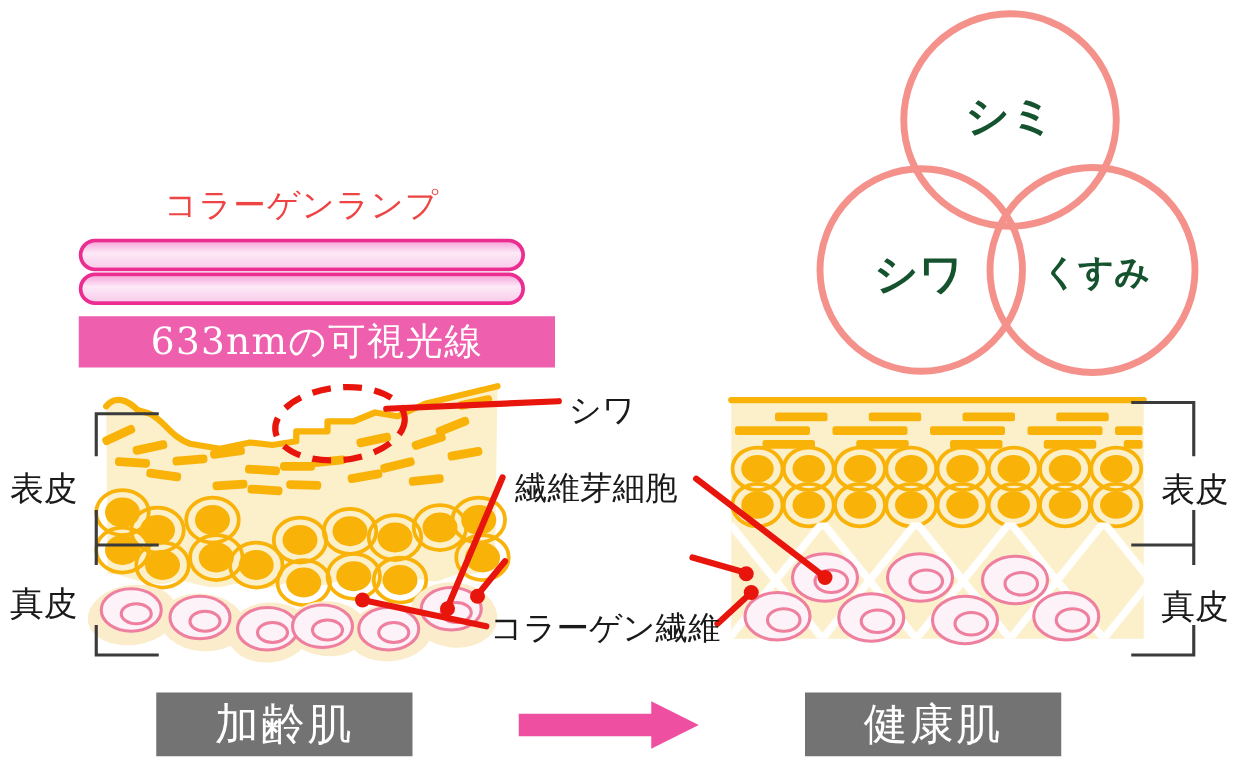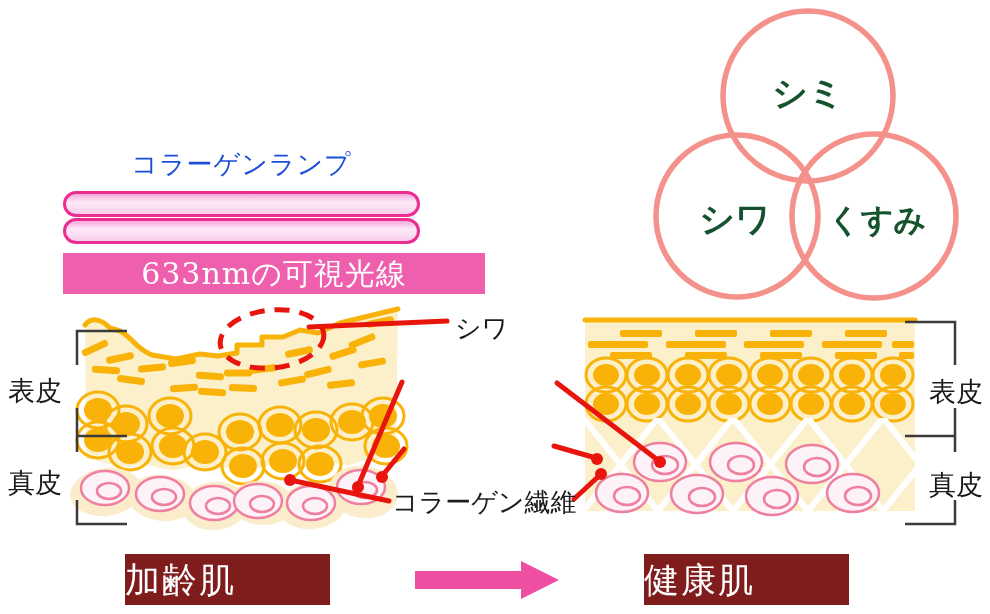--- a/index.html
+++ b/index.html
@@ -3,48 +3,48 @@
 <meta charset="utf-8">
 <style>
   html,body{margin:0;padding:0;background:#fff;}
   #canvas{position:relative;width:990px;height:614px;background:#fff;overflow:hidden;
           font-family:"DejaVu Serif","Liberation Serif",serif;}
   svg{position:absolute;left:0;top:0;}
   .abs{position:absolute;}
 
   
   .lamp-title{left:63px;top:147px;width:357px;text-align:center;font-size:26px;
-              color:#1d4ed8;letter-spacing:1px;}
+              color:#ef4444;letter-spacing:1px;}
   .tube{left:63px;width:351px;height:20px;border:3px solid #EB2D92;border-radius:14px;
         background:linear-gradient(180deg,#F6AADD 0%,#FDEAF7 42%,#F9CDEB 100%);}
   .tube1{top:191px;} .tube2{top:218px;}
-  .banner{left:63px;top:253px;width:422px;height:41px;background:#EE5FAE;color:#fff;
+  .banner{left:63px;top:253px;width:381px;height:41px;background:#EE5FAE;color:#fff;
           font-size:30px;text-align:center;line-height:41px;letter-spacing:1px;}
 
   
   .venn-label{width:160px;text-align:center;font-size:35px;font-weight:bold;color:#14532d;}
   .venn-top{left:728px;top:70px;}
   .venn-bl{left:655px;top:196px;}
-  .venn-br{left:797px;top:199px;font-size:32px;}
+  .venn-br{left:797px;top:199px;font-size:28px;}
 
   
   .note{color:#1a1a1a;font-size:26px;white-space:nowrap;}
   .note-shiwa{left:455px;top:311px;}
   .note-fibro{left:412px;top:373px;}
   .note-elastin{left:423px;top:439px;}
   .note-collagen{left:392px;top:485px;font-family:Liberation Mono, monospace;}
 
   
   .layer{color:#1a1a1a;font-size:27px;white-space:nowrap;}
   .epi-l{left:8px;top:373px;}  .derm-l{left:8px;top:465px;}
   .epi-r{left:929px;top:374px;} .derm-r{left:929px;top:467px;}
 
   
-  .state-box{width:205px;height:51px;top:554px;background:#7f1d1d;color:#fff;
-             font-size:35px;line-height:53px;letter-spacing:2px;}
+  .state-box{width:205px;height:51px;top:554px;background:#737373;color:#fff;
+             font-size:35px;text-align:center;line-height:53px;letter-spacing:2px;}
   .aged{left:125px;} .healthy{left:644px;}
 
   
   .cream{fill:#FCF0CB;}
   .topline{fill:none;stroke:#F9B208;stroke-width:5;stroke-linejoin:round;stroke-linecap:round;}
   .dash{fill:#F9B208;}
   .ocell-o{fill:none;stroke:#F9B208;stroke-width:3;}
   .ocell-i{fill:#F9B208;}
   .blob{fill:#FBEDCB;}
   .pcell-o{fill:#FDF2F7;stroke:#EE7F9F;stroke-width:2.5;}
@@ -266,20 +266,21 @@
   <div class="abs lamp-title">コラーゲンランプ</div>
   <div class="abs tube tube1"></div>
   <div class="abs tube tube2"></div>
   <div class="abs banner">633nmの可視光線</div>
 
   <div class="abs venn-label venn-top">シミ</div>
   <div class="abs venn-label venn-bl">シワ</div>
   <div class="abs venn-label venn-br">くすみ</div>
 
   <div class="abs note note-shiwa">シワ</div>
+  <div class="abs note note-fibro">繊維芽細胞</div>
   <div class="abs note note-collagen">コラーゲン繊維</div>
 
   <div class="abs layer epi-l">表皮</div>
   <div class="abs layer derm-l">真皮</div>
   <div class="abs layer epi-r">表皮</div>
   <div class="abs layer derm-r">真皮</div>
 
   <div class="abs state-box aged">加齢肌</div>
   <div class="abs state-box healthy">健康肌</div>
 </div>

